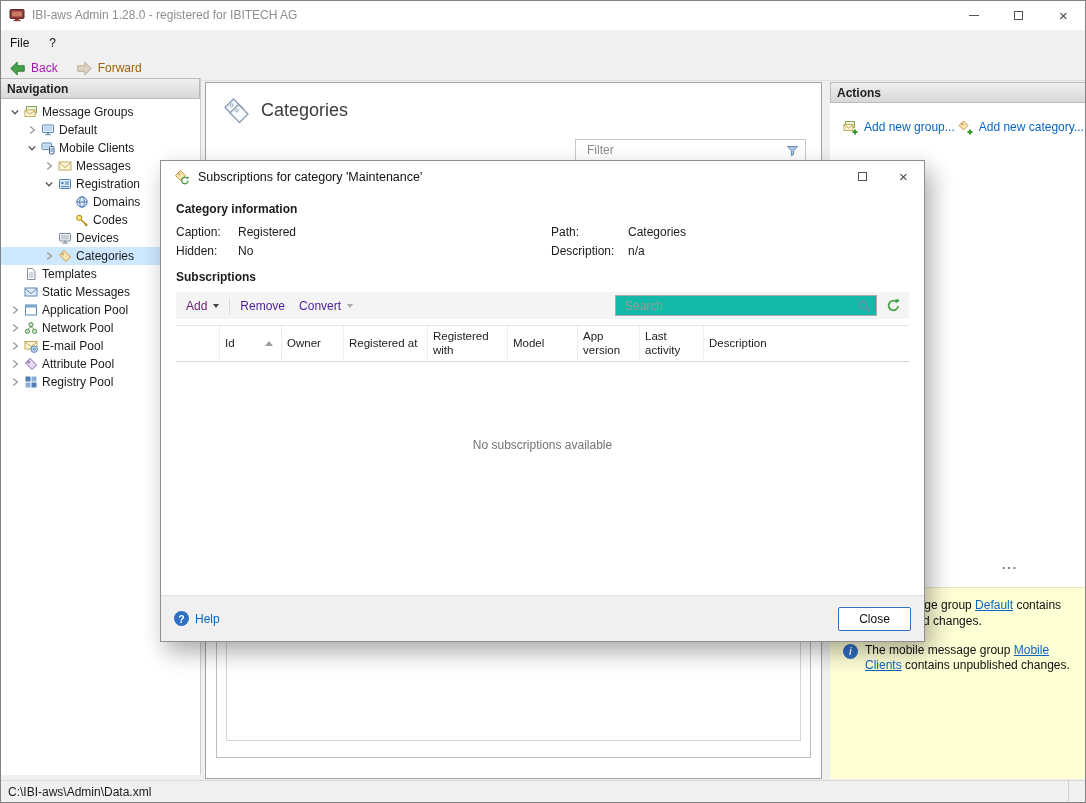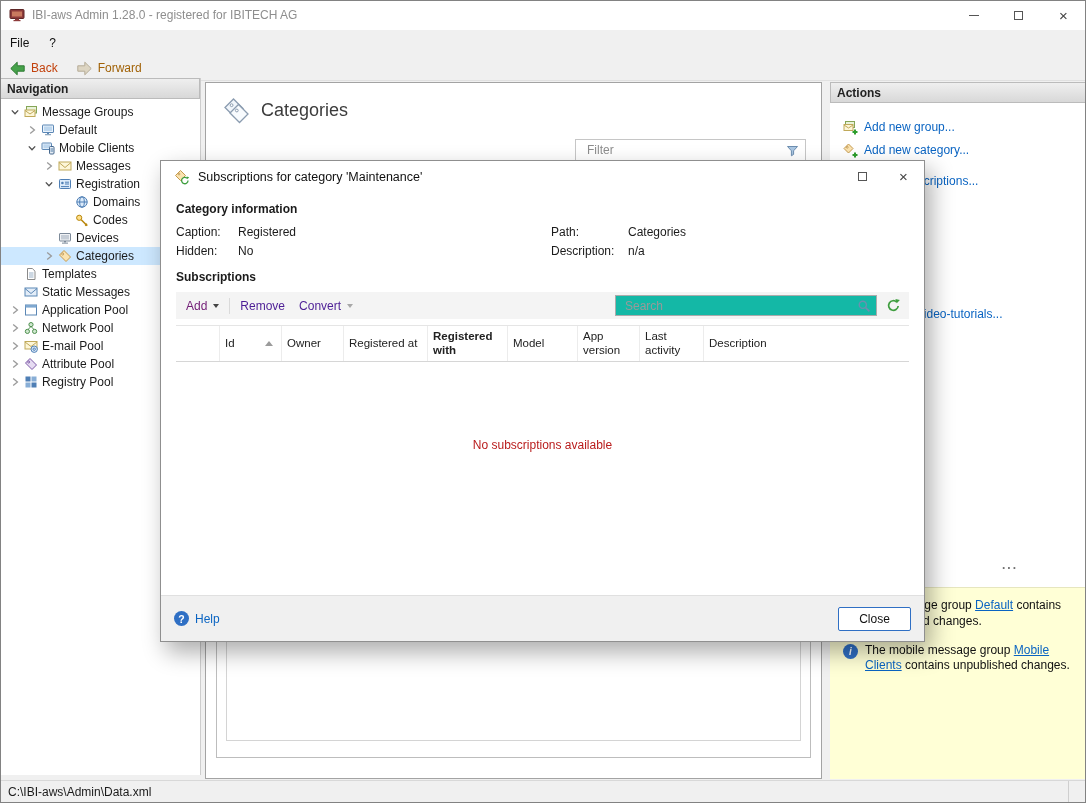--- a/index.html
+++ b/index.html
@@ -14,21 +14,21 @@
   .win-controls{margin-left:auto;display:flex;height:100%;}
   .win-btn{width:45px;display:flex;align-items:center;justify-content:center;color:#555;cursor:default;}
   .glyph-min{width:10px;height:1px;background:#555;display:inline-block;}
   .glyph-max{width:9px;height:9px;border:1px solid #555;display:inline-block;}
   .glyph-close{font-size:15px;color:#444;}
 
   
   .menubar{position:absolute;left:0;top:30px;width:1086px;height:26px;background:#f0f0f0;display:flex;align-items:center;}
   .menu-item{padding:0 10px;height:100%;display:flex;align-items:center;color:#111;}
   .main-toolbar{position:absolute;left:0;top:56px;width:1086px;height:25px;background:#f0f0f0;border-bottom:1px solid #e0e0e0;display:flex;align-items:center;}
-  .tool-btn{display:flex;align-items:center;gap:5px;padding:0 9px;height:100%;color:#c2410c;}
+  .tool-btn{display:flex;align-items:center;gap:5px;padding:0 9px;height:100%;color:#a21caf;}
   .tool-btn.disabled{color:#a16207;}
   .icon-wrap{display:flex;}
 
   
   .panel-header{height:21px;background:linear-gradient(#efefef,#d8d8d8);border:1px solid #bbb;display:flex;align-items:center;padding-left:6px;font-weight:bold;color:#222;font-size:12px;}
   .nav-panel{position:absolute;left:0;top:78px;width:201px;height:697px;background:#fff;border-right:1px solid #cdcdcd;overflow:hidden;}
   .tree{padding-top:4px;}
   .tree-row{height:18px;display:flex;align-items:center;white-space:nowrap;cursor:default;}
   .tree-row.selected{background:#cde8ff;}
   .chevron{width:14px;flex:0 0 14px;display:flex;justify-content:center;align-items:center;}
@@ -39,21 +39,21 @@
   .main-title-row{display:flex;align-items:center;gap:11px;padding:13px 0 0 16px;}
   .main-title{font-size:18px;color:#3c3c3c;}
   .filter-wrap{position:absolute;top:56px;right:15px;width:231px;height:22px;border:1px solid #c6c6c6;background:#fff;display:flex;align-items:center;}
   .filter-wrap input{flex:1;border:none;outline:none;background:transparent;font:inherit;color:#444;padding:0 4px 0 11px;min-width:0;}
   .filter-wrap input::placeholder{color:#8d8d8d;}
   .filter-icon{margin-right:6px;display:flex;}
   .box-a{position:absolute;left:10px;right:10px;top:88px;bottom:20px;border:1px solid #bdbdbd;}
   .box-b{position:absolute;left:9px;right:9px;top:9px;bottom:16px;border:1px solid #d4d4d4;}
 
   .actions-panel{position:absolute;left:830px;top:82px;width:256px;height:697px;background:#fff;overflow:hidden;}
-  .actions-links{padding:14px 0 0 13px;display:flex;flex-direction:column;gap:3px;}
+  .actions-links{padding:14px 0 0 13px;display:flex;flex-direction:row;gap:3px;}
   .action-link{display:flex;align-items:center;gap:6px;height:20px;color:#0a64c2;cursor:pointer;white-space:nowrap;}
   .mt8{margin-top:8px;}
   .video-offset{margin-top:110px;margin-left:52px;}
   .splitter-dots{position:absolute;left:172px;top:476px;color:#707070;font-weight:bold;letter-spacing:2px;}
   .notices{position:absolute;left:0;right:0;top:505px;bottom:0;background:#ffffd6;border-top:1px solid #e6e6bf;padding:10px 10px 0 13px;display:flex;flex-direction:column;gap:13px;}
   .notice{display:flex;gap:7px;align-items:flex-start;}
   .info-icon{width:15px;height:15px;flex:0 0 15px;border-radius:50%;background:#2f6fc4;color:#fff;font-size:10px;font-weight:bold;font-style:italic;display:flex;align-items:center;justify-content:center;margin-top:1px;}
   .notice-text{font-size:12px;line-height:1.32;color:#101010;width:212px;}
   .notice-link{color:#0a64c2;text-decoration:underline;cursor:pointer;}
 
@@ -82,21 +82,21 @@
   .search-wrap{margin-left:auto;width:262px;height:21px;border:1px solid #ababab;background:#14b8a6;display:flex;align-items:center;position:relative;}
   .search-wrap input{flex:1;border:none;outline:none;background:transparent;font:inherit;padding:0 26px 0 9px;color:#333;min-width:0;}
   .search-wrap input::placeholder{color:#999;}
   .search-icon{position:absolute;right:5px;top:3px;display:flex;}
   .refresh-btn{margin:0 5px 0 9px;display:flex;cursor:pointer;}
   .tbl{margin:6px 15px 0;}
   .tbl-header{display:flex;border-top:1px solid #e5e5e5;border-bottom:1px solid #d6d6d6;}
   .th{display:flex;align-items:center;padding:2px 5px;border-right:1px solid #ececec;height:35px;font-size:11.5px;line-height:1.2;color:#222;}
   .sort-asc{width:0;height:0;border-left:4px solid transparent;border-right:4px solid transparent;border-bottom:5px solid #9b9b9b;margin-left:auto;margin-right:3px;}
   .tbl-body{height:232px;text-align:center;}
-  .empty-msg{padding-top:76px;font-size:12px;color:#b91c1c;}
+  .empty-msg{padding-top:76px;font-size:12px;color:#737373;}
   .dlg-footer{position:absolute;left:0;right:0;bottom:0;height:46px;background:#f0f0f0;border-top:1px solid #e0e0e0;display:flex;align-items:center;padding:0 13px;}
   .help-link{display:flex;align-items:center;gap:6px;color:#0a64c2;cursor:pointer;}
   .help-icon{width:15px;height:15px;border-radius:50%;background:#2f6fc4;color:#fff;font-size:10.5px;font-weight:bold;display:flex;align-items:center;justify-content:center;}
   .close-btn{margin-left:auto;width:73px;height:24px;background:#fff;border:1px solid #2f6fc4;border-radius:2px;font:inherit;color:#111;cursor:pointer;}
 
   .window-border{position:absolute;left:0;top:0;width:1086px;height:803px;border:1px solid #828282;pointer-events:none;z-index:50;}
 </style>
 </head>
 <body>
 
@@ -538,21 +538,21 @@
         <div class="th" style="width: 62px;">
           <span>Id</span>
           <span class="sort-asc"></span>
         </div>
         <div class="th" style="width: 62px;">
           <span>Owner</span>
         </div>
         <div class="th" style="width: 84px;">
           <span>Registered at</span>
         </div>
-        <div class="th" style="width: 80px; font-weight: bold;">
+        <div class="th" style="width: 80px;">
           <span>Registered with</span>
         </div>
         <div class="th" style="width: 70px;">
           <span>Model</span>
         </div>
         <div class="th" style="width: 62px;">
           <span>App version</span>
         </div>
         <div class="th" style="width: 64px;">
           <span>Last activity</span>

